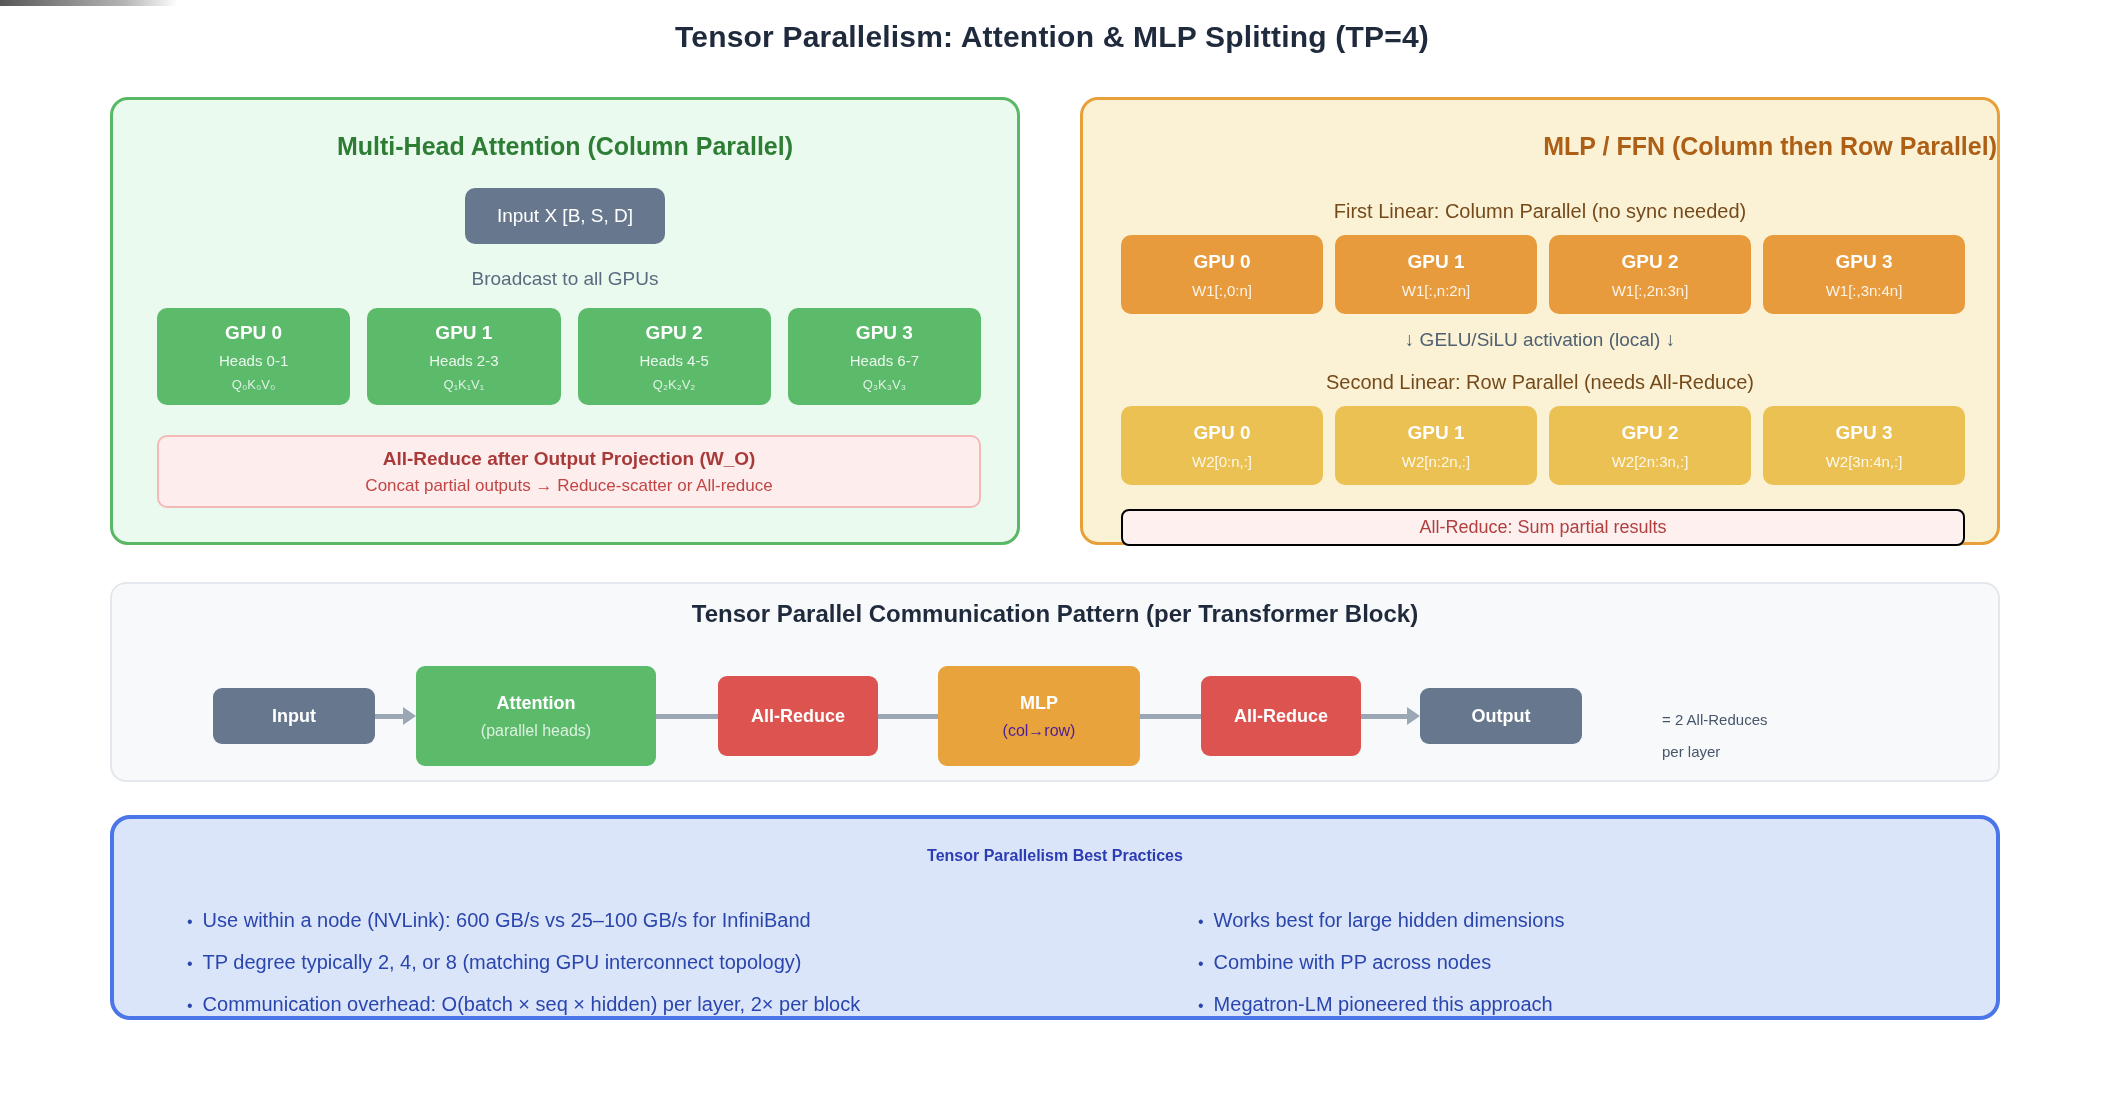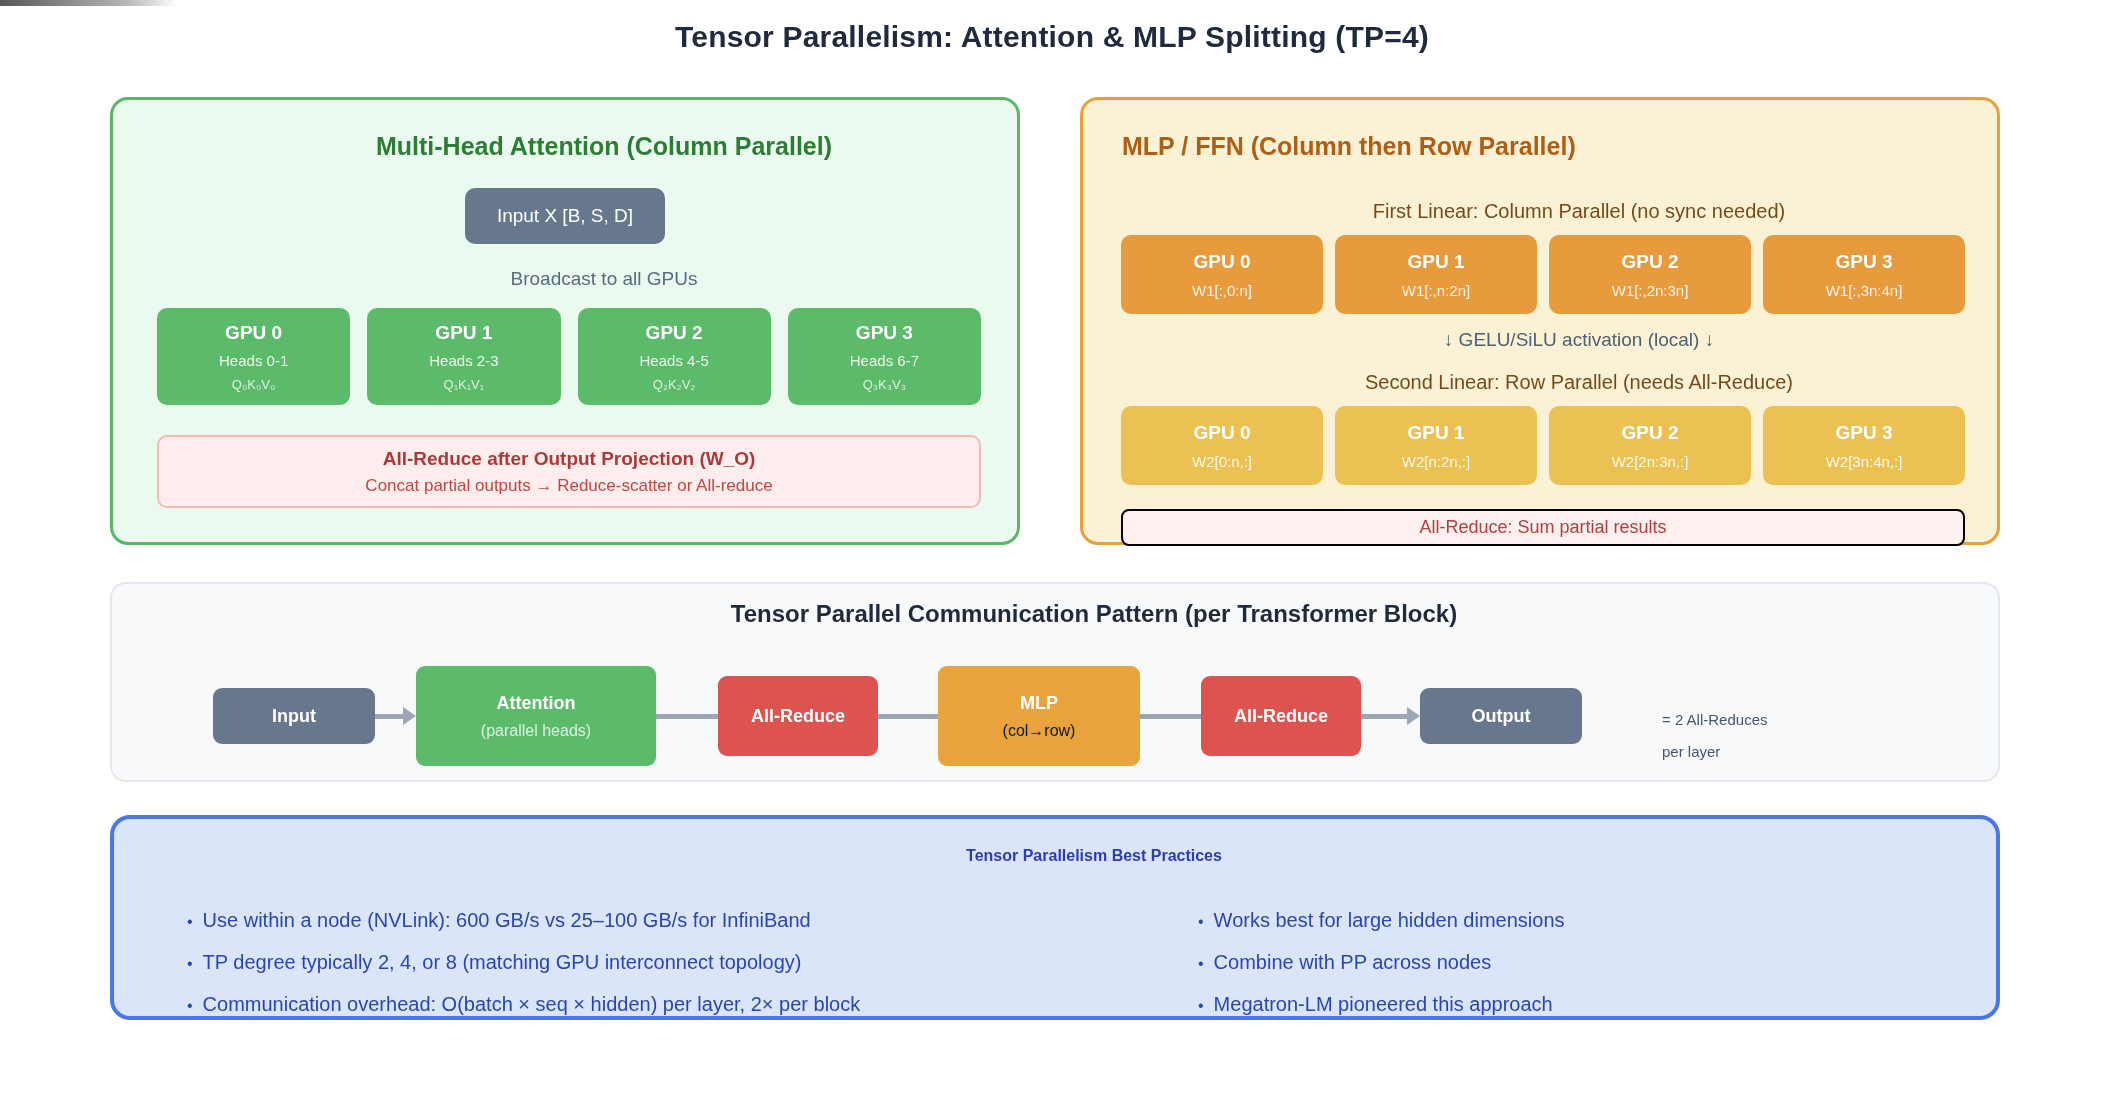--- a/index.html
+++ b/index.html
@@ -6,21 +6,21 @@
   body { background:#ffffff; font-family:"Liberation Sans","DejaVu Sans",sans-serif; }
   .page { position:relative; width:2104px; height:1094px; background:#ffffff; overflow:hidden; }
 
   .top-artifact { position:absolute; left:0; top:0; width:178px; height:6px;
     background:linear-gradient(to right, rgba(58,58,58,.85), rgba(90,90,90,.45) 70%, rgba(120,120,120,0));
     border-bottom-right-radius:4px; }
 
   .main-title { position:absolute; top:20px; left:0; width:2104px; text-align:center;
     font-size:30px; font-weight:bold; color:#1f2a3d; letter-spacing:.2px; }
 
-  .panel { position:absolute; border-radius:18px;padding-left:39px; }
+  .panel { position:absolute; border-radius:18px; }
 
   
   .attention-panel { left:110px; top:97px; width:910px; height:448px;
     background:#eafaef; border:3px solid #58b865; }
   .attention-panel .panel-title { position:absolute; top:32px; width:100%; text-align:center;
     font-size:25px; font-weight:bold; color:#2e7d35; }
   .input-box { position:absolute; left:352px; top:88px; width:200px; height:56px;
     background:#67788e; border-radius:10px; color:#ffffff; font-size:19px;
     display:flex; align-items:center; justify-content:center; }
   .broadcast { position:absolute; top:168px; width:100%; text-align:center;
@@ -35,21 +35,21 @@
   .gpu-card .gpu-qkv { font-size:13px; color:rgba(255,255,255,.80); }
   .allreduce-box { position:absolute; left:44px; top:335px; width:824px; height:73px;
     background:#fdeeed; border:2px solid #f2b9b7; border-radius:10px;
     display:flex; flex-direction:column; align-items:center; justify-content:center; gap:6px;text-align:right; }
   .allreduce-box .ar-title { font-size:19px; font-weight:bold; color:#a93a3a; }
   .allreduce-box .ar-sub { font-size:17px; color:#c24545; }
 
   
   .mlp-panel { left:1080px; top:97px; width:920px; height:448px;
     background:#fbf2d5; border:3px solid #e7a03a; }
-  .mlp-panel .panel-title { position:absolute; top:32px; width:100%; text-align:left;
+  .mlp-panel .panel-title { position:absolute; top:32px; width:100%; text-align:right;
     font-size:25px; font-weight:bold; color:#ad5f16; }
   .mlp-sub { position:absolute; width:100%; text-align:center; font-size:20px; color:#754a1b; }
   .mlp-sub.first { top:100px; }
   .mlp-sub.second { top:271px; }
   .mlp-panel .gpu-row { position:absolute; left:38px; width:844px; height:79px; display:flex; gap:12px; }
   .mlp-panel .gpu-row.row1 { top:135px; }
   .mlp-panel .gpu-row.row2 { top:306px; }
   .gpu-card.orange { background:#e79b3d; gap:9px; }
   .gpu-card.gold { background:#ebc153; gap:9px; }
   .gpu-card .gpu-w { font-size:15px; color:rgba(255,255,255,.88); }
@@ -69,21 +69,21 @@
     display:flex; align-items:center; }
   .flow-box { border-radius:9px; display:flex; flex-direction:column;
     align-items:center; justify-content:center; color:#ffffff; gap:8px; }
   .flow-box .fb-label { font-size:18px; font-weight:bold; }
   .flow-box .fb-sub { font-size:16px; }
   .flow-box.io { width:162px; height:56px; background:#67788e; }
   .flow-box.attn { width:240px; height:100px; background:#5cba6b; }
   .flow-box.attn .fb-sub { color:#dcf2de; }
   .flow-box.red { width:160px; height:80px; background:#dc5350; }
   .flow-box.mlp { width:202px; height:100px; background:#e8a33c; }
-  .flow-box.mlp .fb-sub { color:#0f172a;text-align:right; }
+  .flow-box.mlp .fb-sub { color:#4c1d95;text-align:right; }
   .conn { position:relative; height:5px; background:#9ba7b4; align-self:center; }
   .conn.c1 { width:28px; margin-right:13px; }
   .conn.c2 { width:62px; }
   .conn.c3 { width:60px; }
   .conn.c4 { width:61px; }
   .conn.c5 { width:46px; margin-right:13px; }
   .conn.arrow::after { content:""; position:absolute; right:-13px; top:50%;
     transform:translateY(-50%); width:0; height:0;
     border-top:9px solid transparent; border-bottom:9px solid transparent;
     border-left:13px solid #9ba7b4; }

